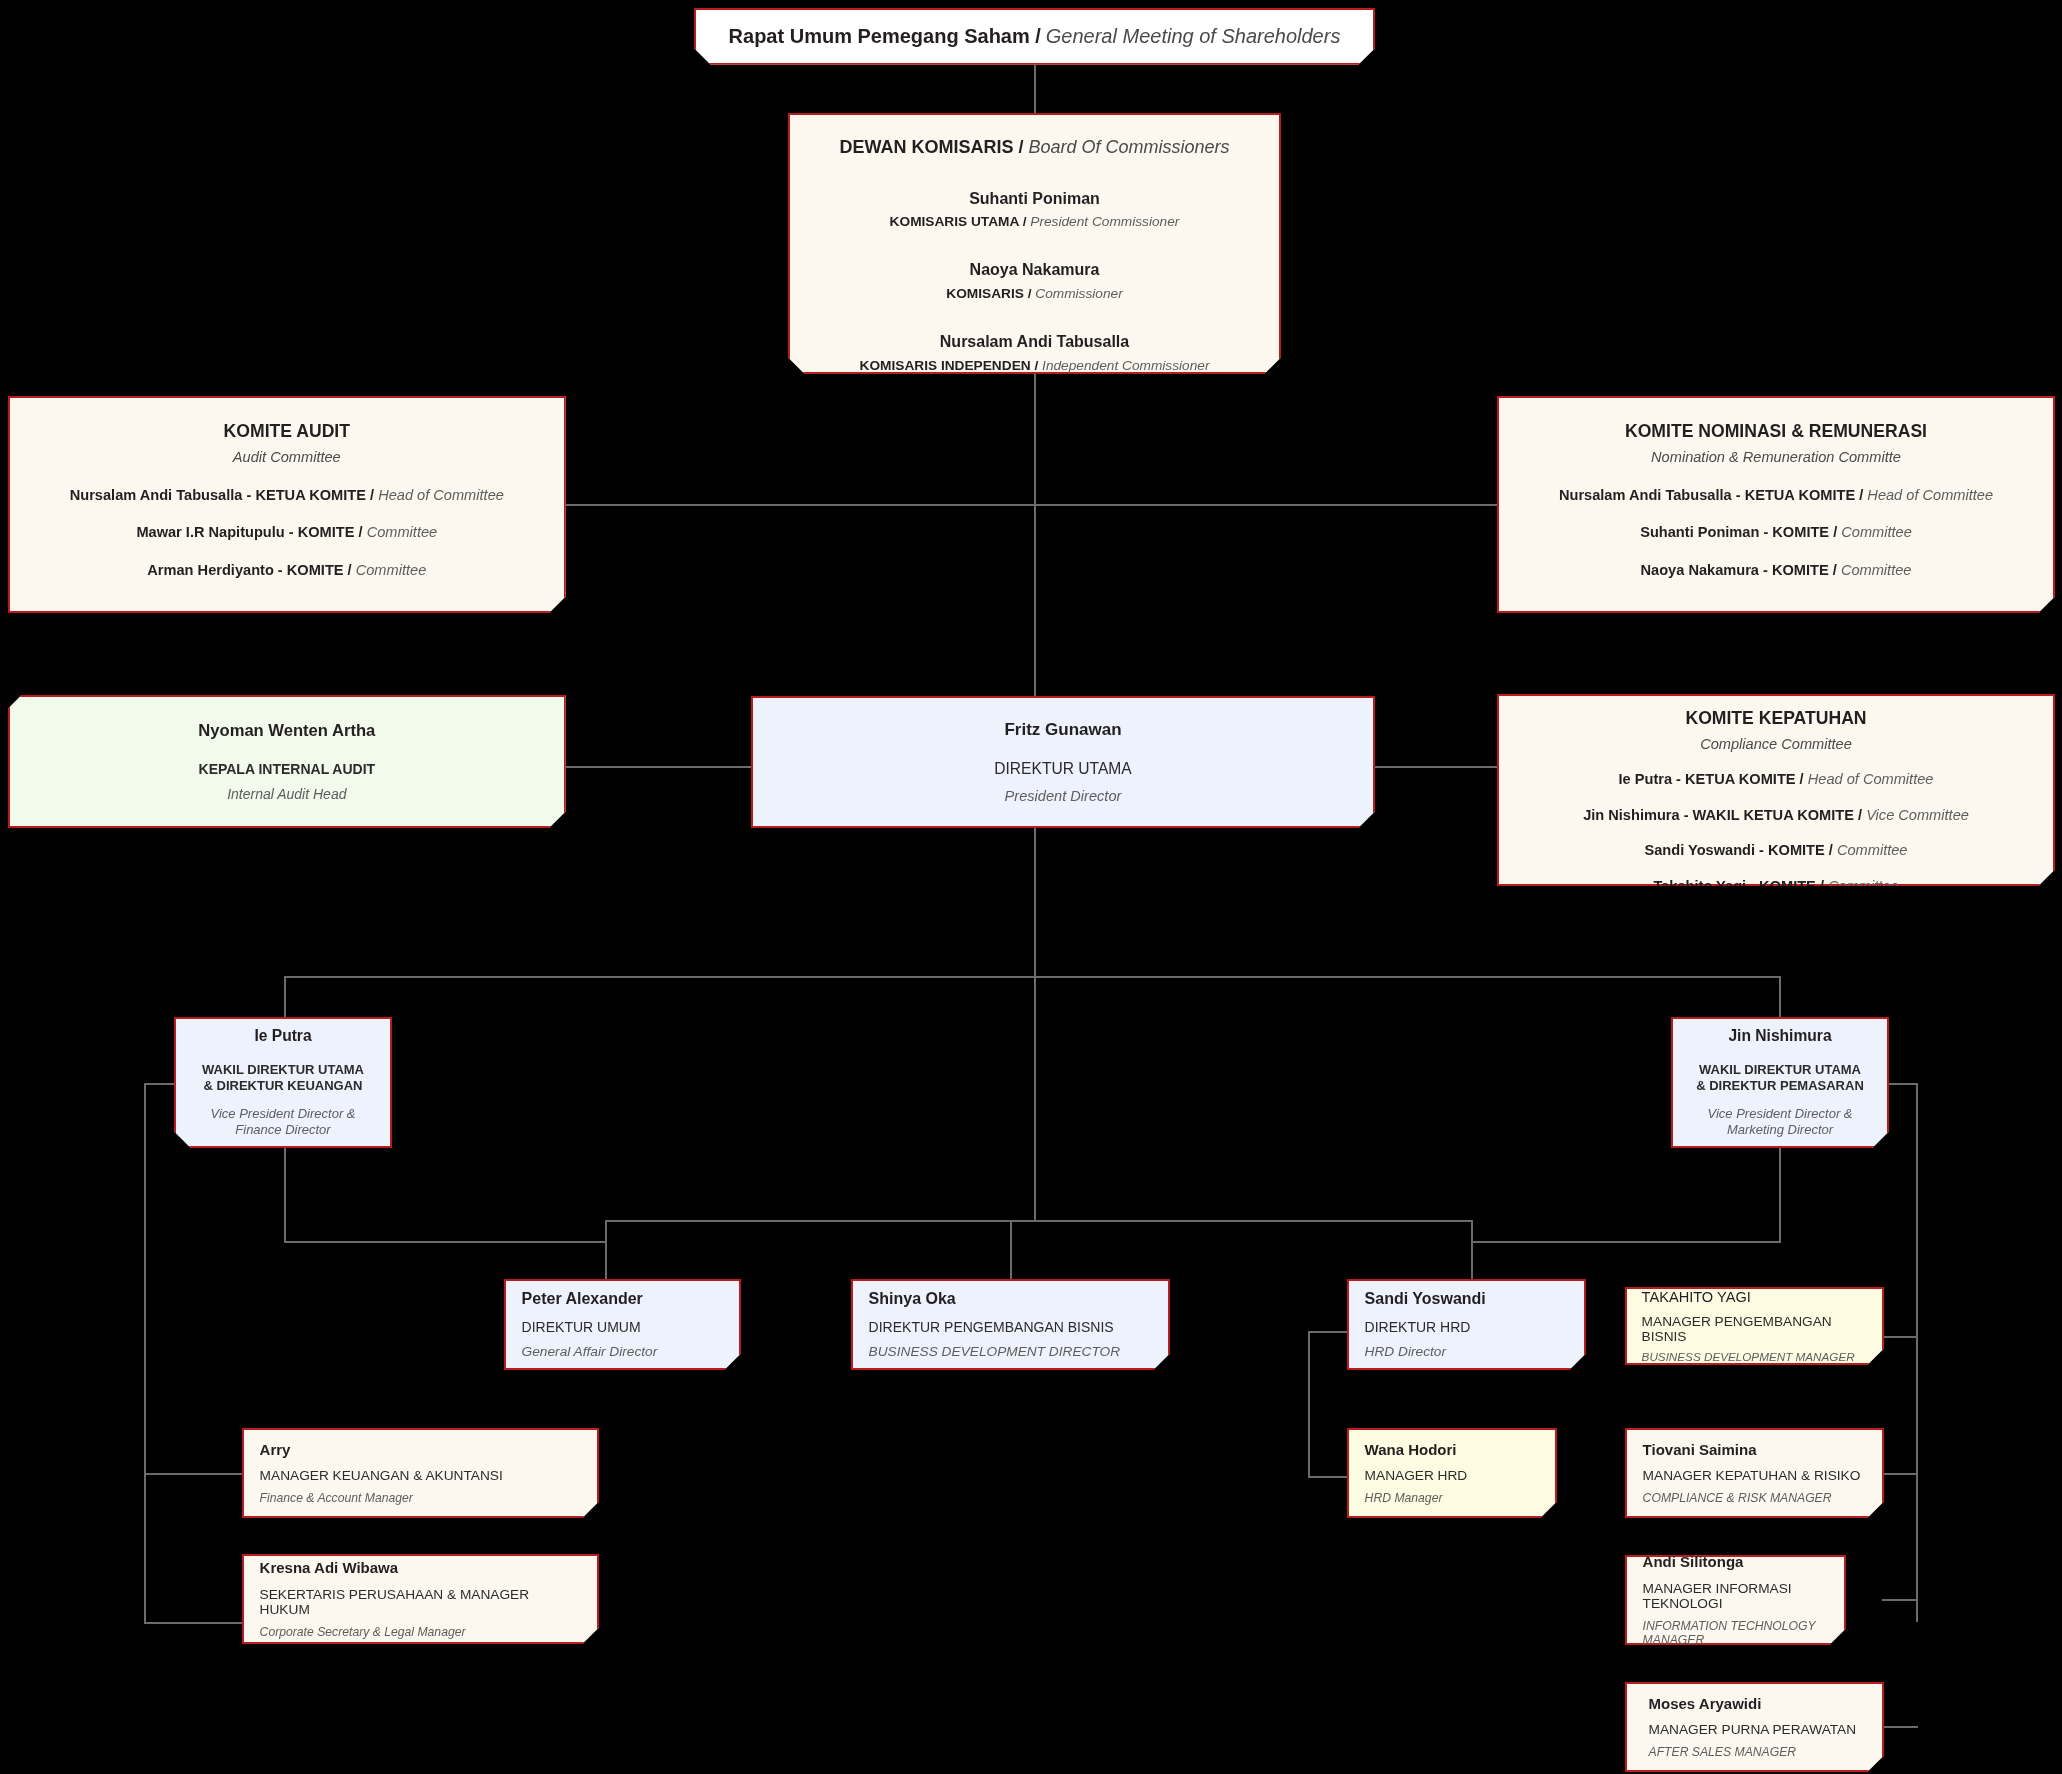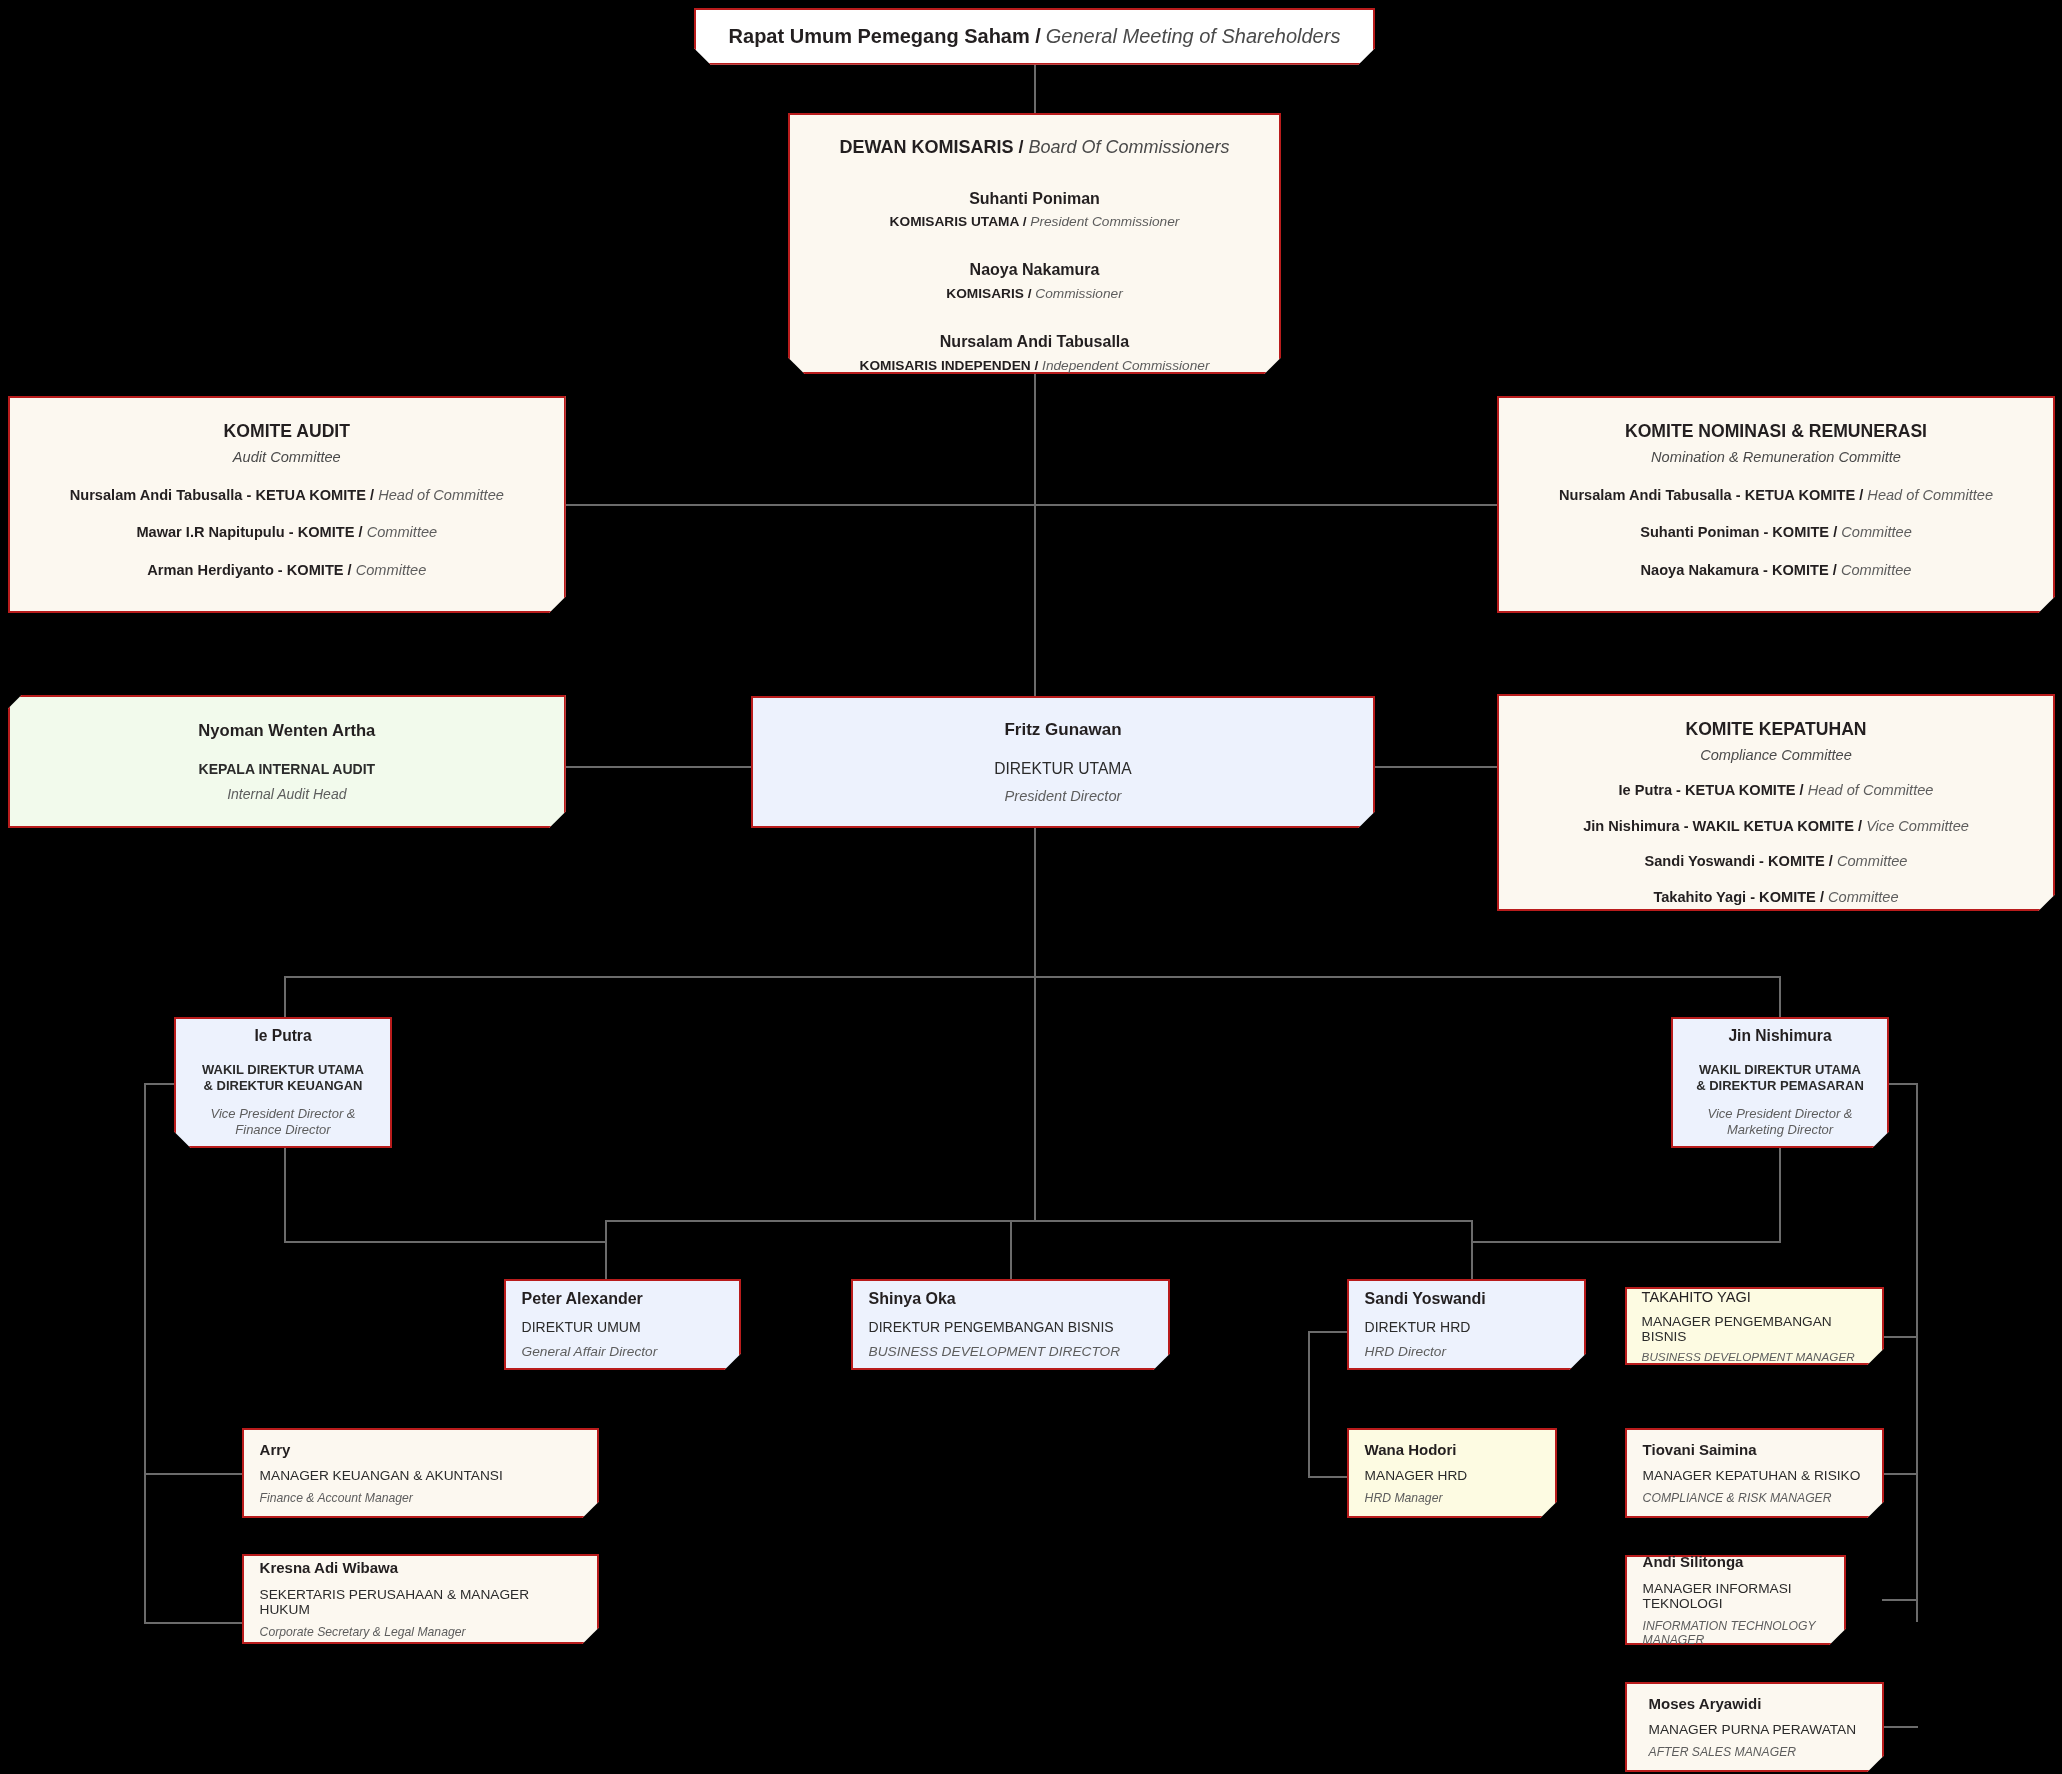--- a/index.html
+++ b/index.html
@@ -80,21 +80,21 @@
   #commissioners .ptitle .en { font-weight: normal; font-style: italic; color: #5d5d5d; }
 
   .committee { padding: 23.4px 21.5px; }
   .committee .ttl { font-size: 17.6px; font-weight: bold; }
   .committee .ttl-en { font-size: 14.6px; font-style: italic; color: #4a4a4a; margin-top: 6.8px; }
   .committee .mem { font-size: 14.6px; font-weight: bold; margin-top: 21.5px; }
   .committee .mem .en { font-weight: normal; font-style: italic; color: #5d5d5d; }
 
   #audit-committee { left: 7.8px; top: 396px; width: 558px; height: 217px; }
   #nomrem-committee { left: 1497px; top: 396px; width: 558px; height: 217px; }
-  #compliance-committee { left: 1497px; top: 694px; width: 558px; height: 217px; padding-top: 23px; }
+  #compliance-committee { left: 1497px; top: 694px; width: 558px; height: 192px; padding-top: 12px; }
   #compliance-committee .mem { margin-top: 19.5px; }
 
   #internal-audit {
     left: 7.8px; top: 695px; width: 558px; height: 133px;
     display: flex; flex-direction: column; align-items: center; justify-content: center;
   }
   #internal-audit .nm { font-size: 16.6px; }
   #internal-audit .role { font-size: 14px; font-weight: bold; margin-top: 20.5px; }
   #internal-audit .role-en { font-size: 14px; margin-top: 8.8px; }
 

